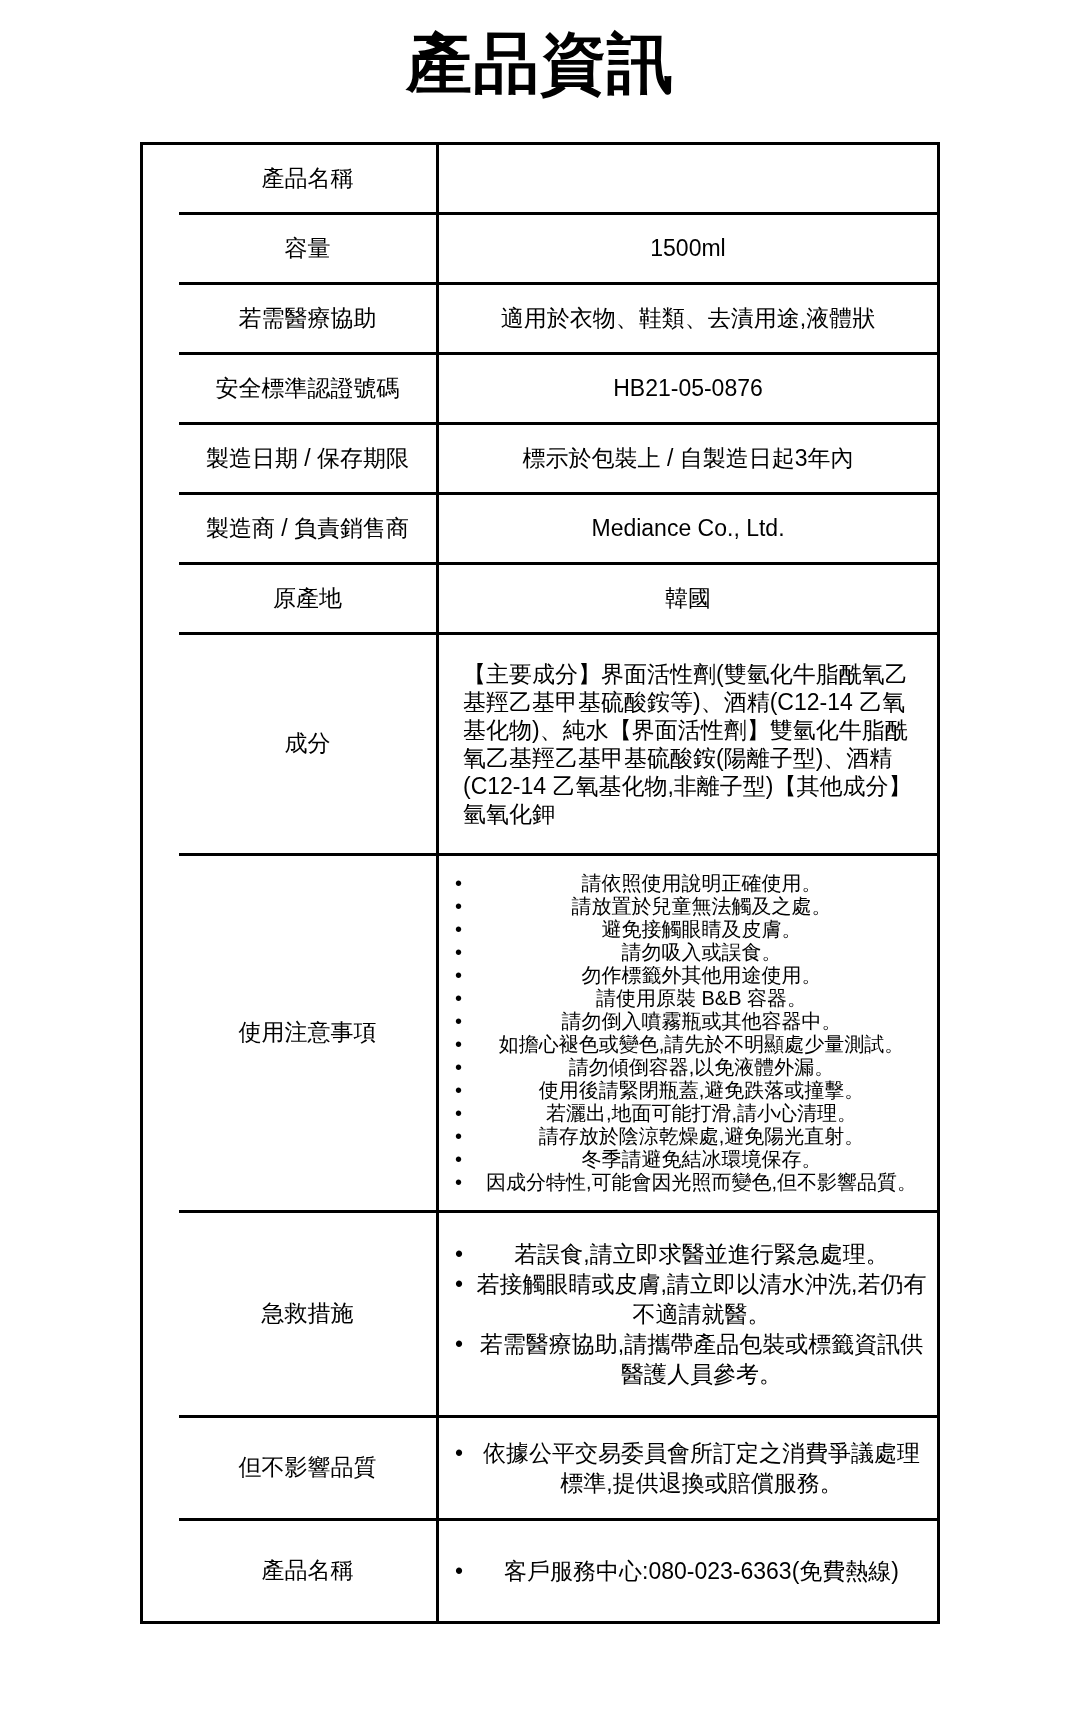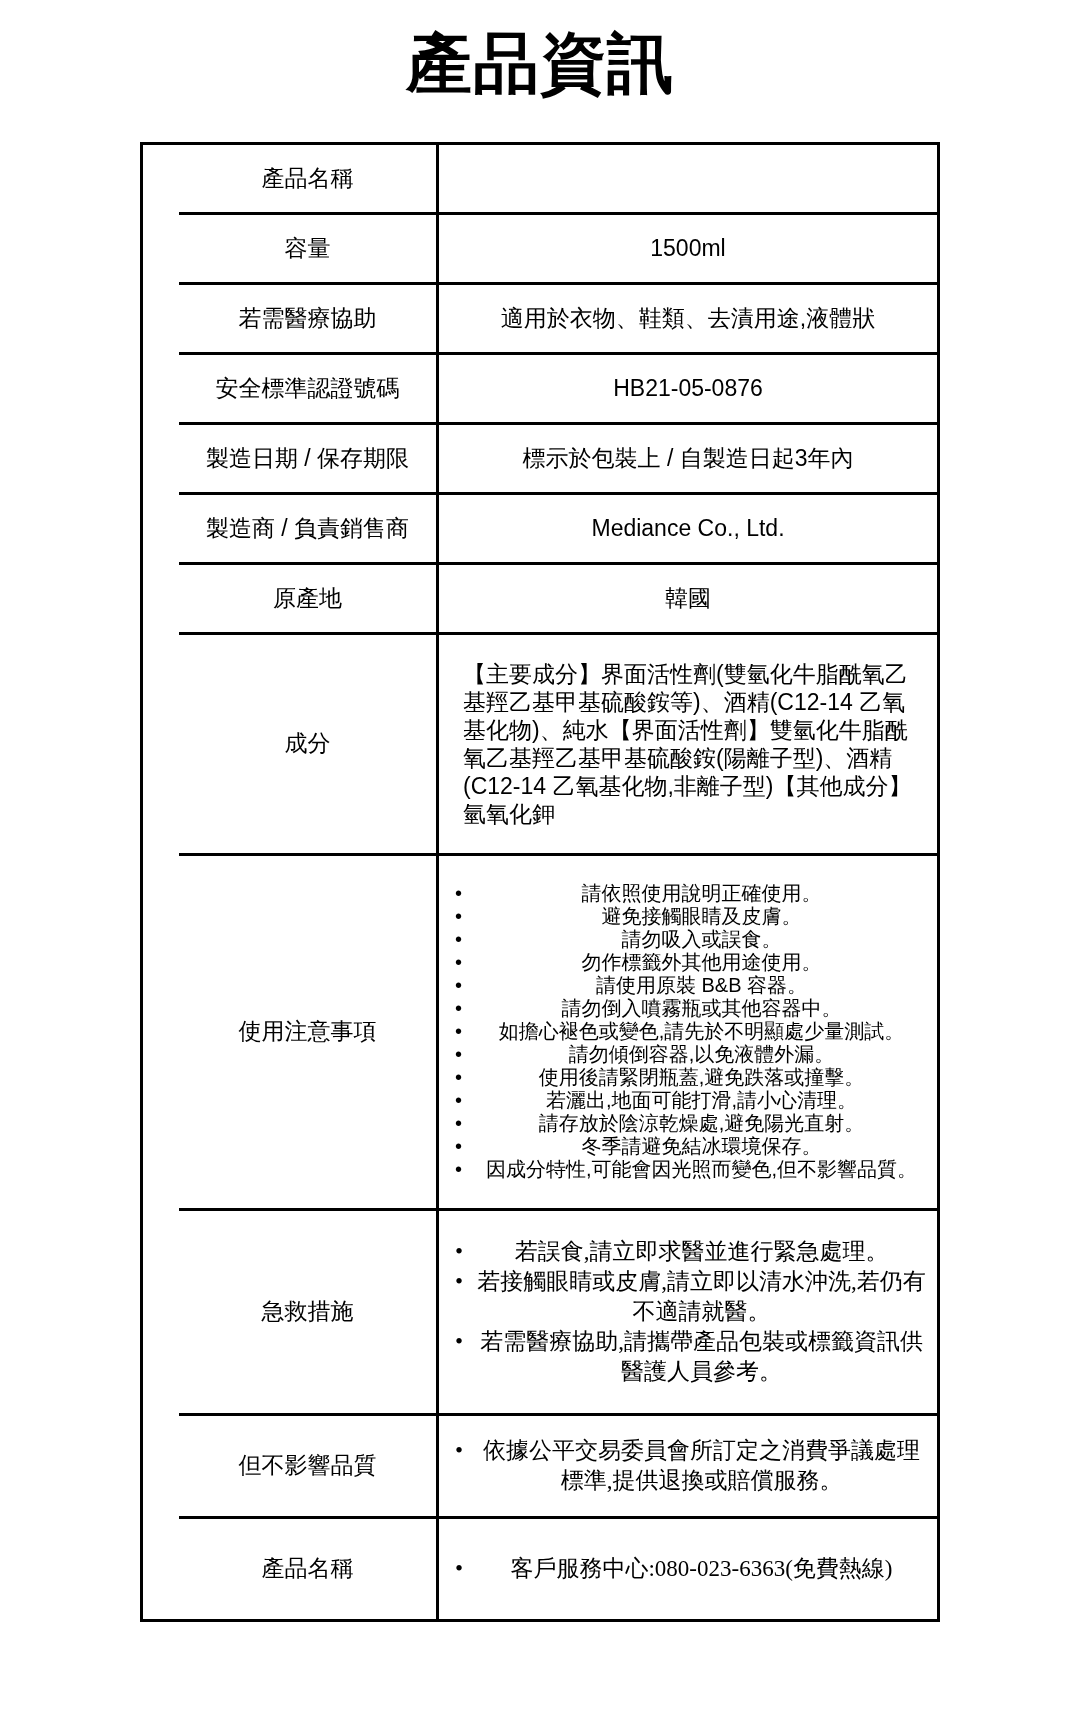--- a/index.html
+++ b/index.html
@@ -87,21 +87,20 @@
     position: absolute;
     left: 6px;
   }
   ul.tight-list li {
     font-size: 20px;
     line-height: 23px;
   }
   ul.loose-list li {
     font-size: 23px;
     line-height: 30px;
-    font-family: Liberation Serif, serif;
   }
 </style>
 </head>
 <body>
 
 <h1 class="page-title">產品資訊</h1>
 
 <div class="info-table">
 
   <div class="row row-basic">
@@ -141,20 +140,21 @@
   <div class="row">
     <div class="cell-label">成分</div>
     <div class="cell-value ingredients">【主要成分】界面活性劑(雙氫化牛脂酰氧乙基羥乙基甲基硫酸銨等)、酒精(C12-14 乙氧基化物)、純水【界面活性劑】雙氫化牛脂酰氧乙基羥乙基甲基硫酸銨(陽離子型)、酒精(C12-14 乙氧基化物,非離子型)【其他成分】氫氧化鉀</div>
   </div>
 
   <div class="row row-notes">
     <div class="cell-label">使用注意事項</div>
     <div class="cell-value list-cell">
       <ul class="bullets tight-list">
           <li>請依照使用說明正確使用。</li>
+          <li>請放置於兒童無法觸及之處。</li>
           <li>避免接觸眼睛及皮膚。</li>
           <li>請勿吸入或誤食。</li>
           <li>勿作標籤外其他用途使用。</li>
           <li>請使用原裝 B&amp;B 容器。</li>
           <li>請勿倒入噴霧瓶或其他容器中。</li>
           <li>如擔心褪色或變色,請先於不明顯處少量測試。</li>
           <li>請勿傾倒容器,以免液體外漏。</li>
           <li>使用後請緊閉瓶蓋,避免跌落或撞擊。</li>
           <li>若灑出,地面可能打滑,請小心清理。</li>
           <li>請存放於陰涼乾燥處,避免陽光直射。</li>

